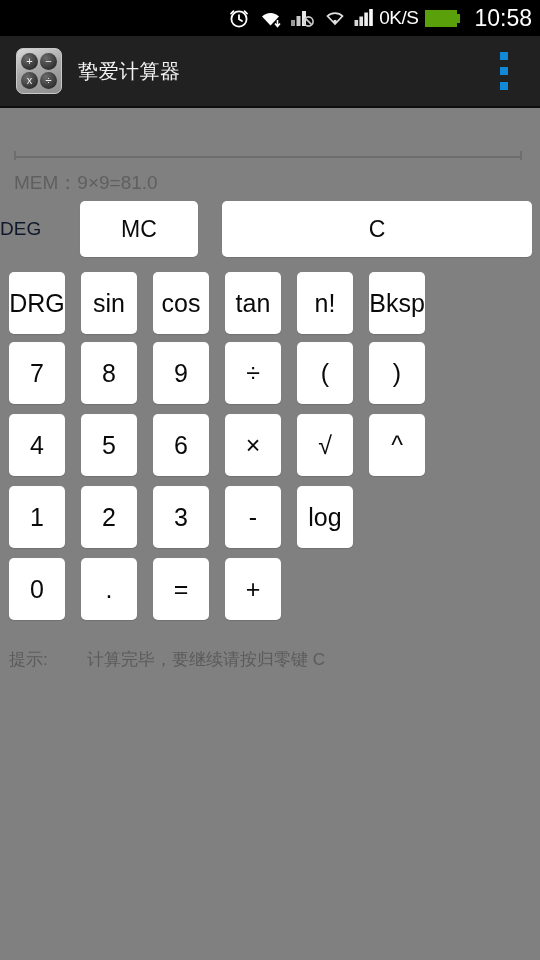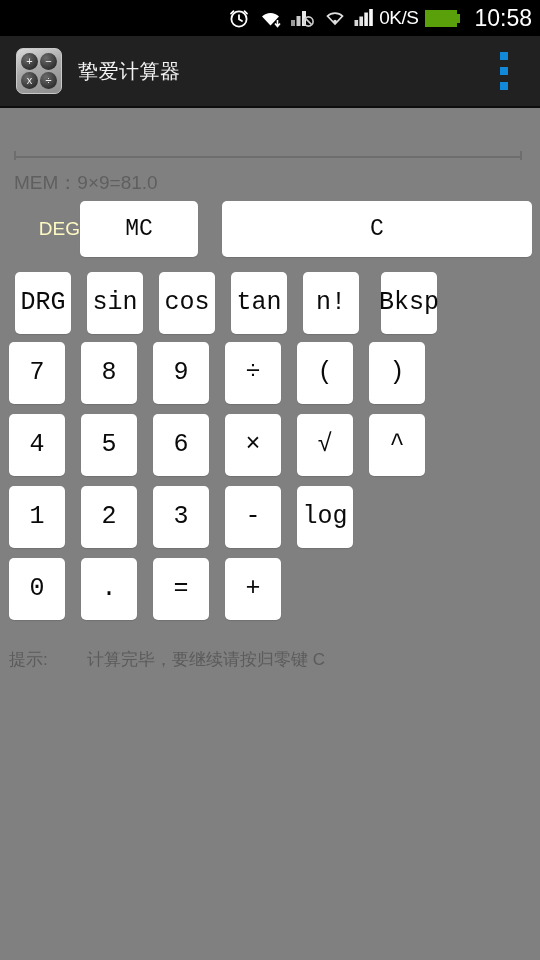--- a/index.html
+++ b/index.html
@@ -105,45 +105,45 @@
     color: #5f5f5f; font-size: 19px; white-space: nowrap;
   }
 
   
   .row-mcc {
     position: absolute; top: 200px; left: 0;
     width: 540px; height: 58px;
     display: flex; align-items: center;
   }
   .deg-label {
-    width: 80px; text-align: right;
-    color: #fef9c3; font-size: 19px;
+    width: 80px; text-align: left;
+    color: #0f172a; font-size: 19px;
   }
   .btn {
     background: #ffffff; border: none; border-radius: 5px;
     color: #0a0a0a; font-size: 23px;
     display: flex; align-items: center; justify-content: center;
     text-align: center; cursor: pointer;
-    font-family: Liberation Mono, monospace; line-height: 1.15;
+    font-family: Liberation Sans, sans-serif; line-height: 1.15;
     box-shadow: 0 1px 1px rgba(0,0,0,0.12);
   }
   .btn-mc { width: 118px; height: 56px; margin-left: 0px; }
   .btn-c  { width: 310px; height: 56px; margin-left: 24px; }
 
   
   .keypad {
     position: absolute; top: 272px; left: 9px;
     width: 522px;
   }
   .krow {
     display: flex; gap: 16px; margin-bottom: 10px;
     align-items: flex-start;
   }
   .krow .btn { width: 56px; height: 62px; font-size: 25px; }
-  .krow .btn.tall { height: 86px; flex-direction: column; width: 56px; margin-left: 6px; }
+  .krow .btn.tall { height: 86px; flex-direction: column; width: 56px; }
   .krow .btn.wide { width: 128px; }
   .krow.row-fn { margin-bottom: 8px; }
   .krow.row-fn .btn { height: 62px; }
 
   
   .hint {
     position: absolute; top: 648px; left: 9px;
     width: 520px; display: flex;
     color: #5b5b5b; font-size: 17px;
   }

